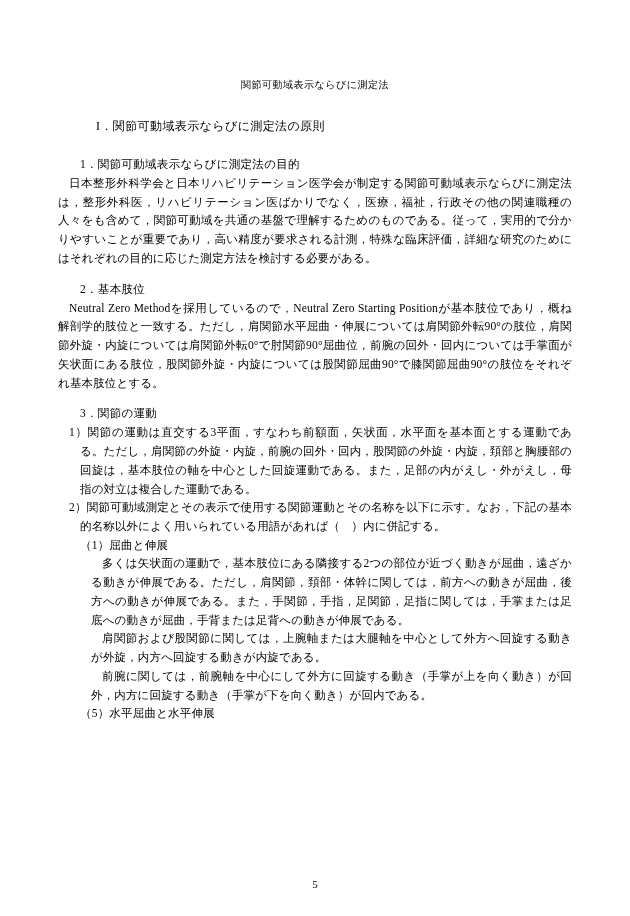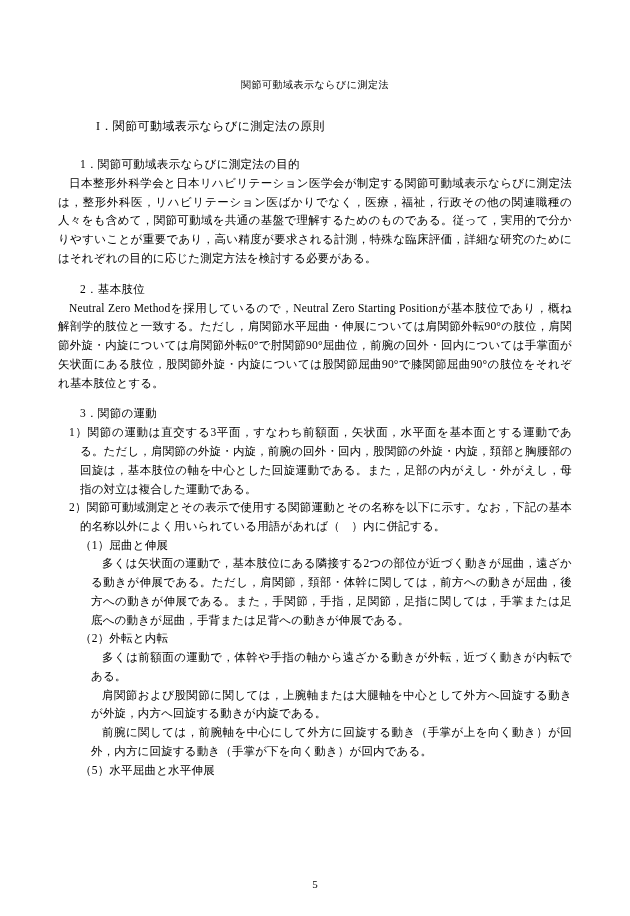--- a/index.html
+++ b/index.html
@@ -117,24 +117,20 @@
 
     <p class="numbered-para"><span>1）</span><span>関節の運動は直交する3平面，すなわち前額面，矢状面，水平面を基本面とする運動である。ただし，肩関節の外旋・内旋，前腕の回外・回内，股関節の外旋・内旋，頚部と胸腰部の回旋は，基本肢位の軸を中心とした回旋運動である。また，足部の内がえし・外がえし，母指の対立は複合した運動である。</span></p>
 
     <p class="numbered-para"><span>2）</span><span>関節可動域測定とその表示で使用する関節運動とその名称を以下に示す。なお，下記の基本的名称以外によく用いられている用語があれば（　）内に併記する。</span></p>
 
     <div>
       <div class="item-head">（1）屈曲と伸展</div>
       <p class="item-body hang">多くは矢状面の運動で，基本肢位にある隣接する2つの部位が近づく動きが屈曲，遠ざかる動きが伸展である。ただし，肩関節，頚部・体幹に関しては，前方への動きが屈曲，後方への動きが伸展である。また，手関節，手指，足関節，足指に関しては，手掌または足底への動きが屈曲，手背または足背への動きが伸展である。</p>
     </div>
 
-    <div>
-      <div class="item-head">（2）外転と内転</div>
-      <p class="item-body hang">多くは前額面の運動で，体幹や手指の軸から遠ざかる動きが外転，近づく動きが内転である。</p>
-    </div>
 
     <div>
       <p class="item-body hang">肩関節および股関節に関しては，上腕軸または大腿軸を中心として外方へ回旋する動きが外旋，内方へ回旋する動きが内旋である。</p>
     </div>
 
     <div>
       <p class="item-body hang">前腕に関しては，前腕軸を中心にして外方に回旋する動き（手掌が上を向く動き）が回外，内方に回旋する動き（手掌が下を向く動き）が回内である。</p>
     </div>
 
     <div>

